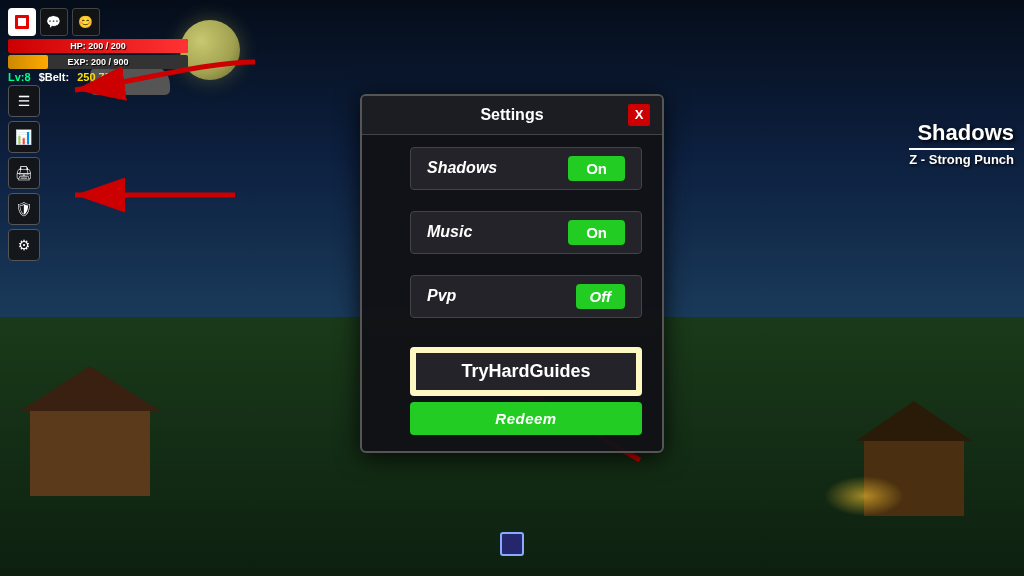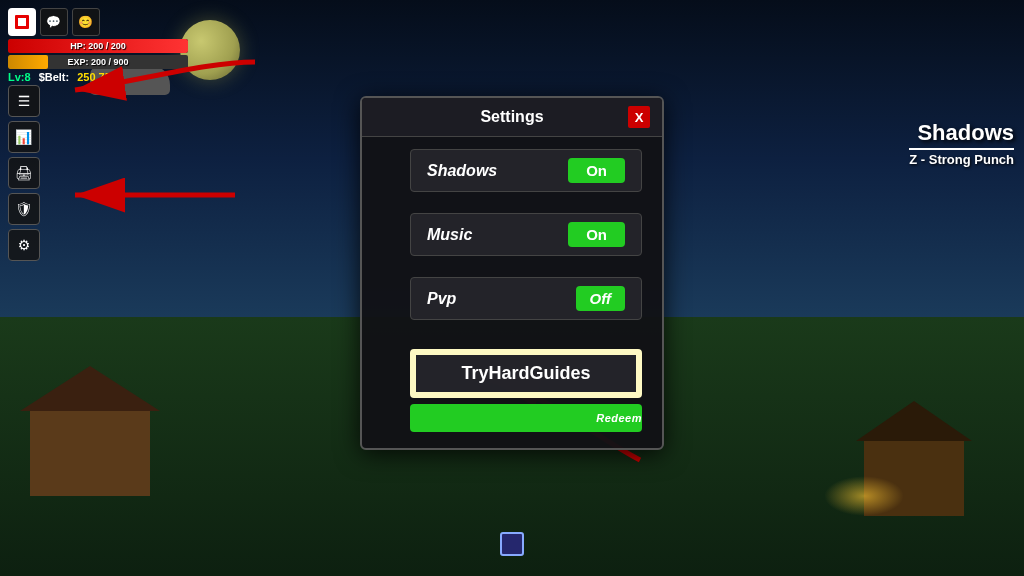--- a/index.html
+++ b/index.html
@@ -363,30 +363,29 @@
       color: white;
       font-size: 18px;
       font-weight: bold;
       text-align: center;
       width: 100%;
     }
 
     .redeem-btn {
       background: #22cc22;
       color: white;
-      font-size: 11px;
+      font-size: 15px;
       font-weight: bold;
       font-style: italic;
       padding: 8px 0;
       border: none;
       border-radius: 4px;
       cursor: pointer;
       width: 100%;
       letter-spacing: 0.5px;
-      text-align: right;
     }
 
     
     .combat-hint {
       position: absolute;
       top: 120px;
       right: 10px;
       z-index: 10;
       text-align: right;
     }

